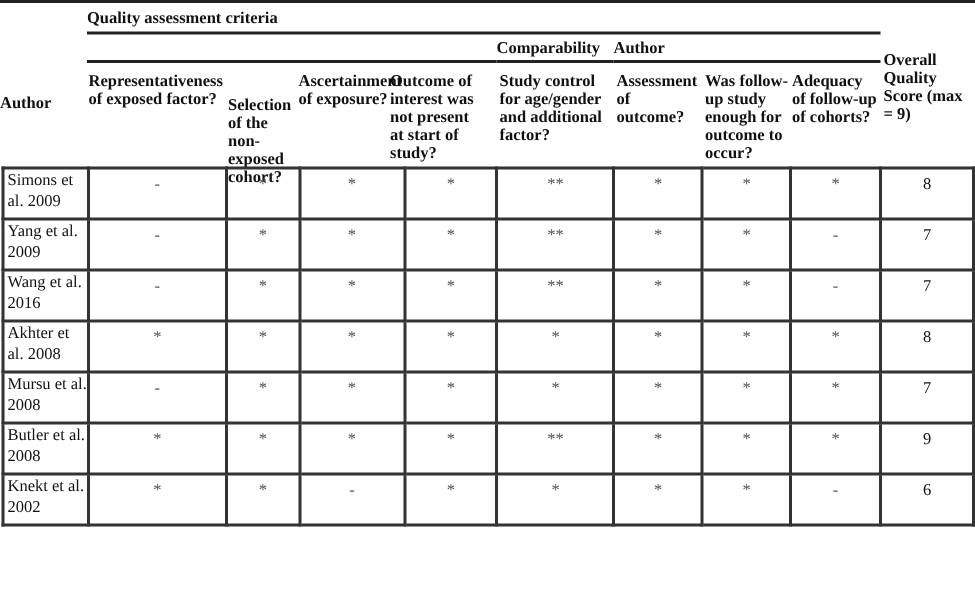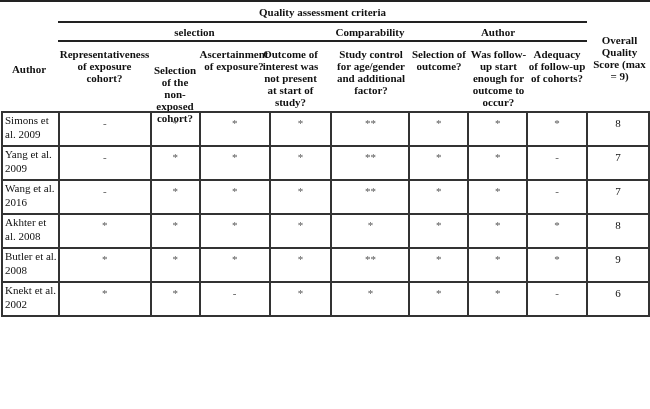--- a/index.html
+++ b/index.html
@@ -1,49 +1,48 @@
 <!DOCTYPE html>
 <html><head>
 <meta charset="utf-8">
 <style>
   html, body { margin:0; padding:0; background:#fff; }
   body { width:650px; height:409px; overflow:hidden; font-family:"Liberation Serif", serif; color:#111; }
   .wrap { position:relative; width:650px; height:409px; }
   .hline { position:absolute; background:#222; }
-  .hdr { position:absolute; font-weight:bold; font-size:11px; line-height:12px; text-align:center; color:#111; }
+  .hdr { position:absolute; font-weight:bold; font-size:11px; line-height:12px; text-align:left; color:#111; }
   table.body { position:absolute; left:1px; top:111px; border-collapse:collapse; table-layout:fixed; }
   table.body td { border:2px solid #333; font-size:11px; line-height:14px; vertical-align:top; padding:0; height:29px; text-align:center; color:#555; }
   table.body td.author { text-align:left; padding-left:2px; color:#111; }
   table.body td.score { color:#111; padding-top:3px; }
   table.body td.mark { padding-top:3px; }
 </style>
 </head>
 <body>
 
 <div class="wrap">
 
   <div class="hline" style="left:0;top:0;width:650px;height:2px;"></div>
   <div class="hline" style="left:58px;top:21px;width:529px;height:2px;"></div>
   <div class="hline" style="left:58px;top:40px;width:273px;height:2px;"></div>
   <div class="hline" style="left:331px;top:40px;width:78px;height:2px;"></div>
   <div class="hline" style="left:409px;top:40px;width:178px;height:2px;"></div>
 
   <div class="hdr" style="left:58px;top:6px;width:529px;">Quality assessment criteria</div>
   <div class="hdr" style="left:0;top:50px;width:58px;margin-top:13px;">Author</div>
-  <div class="hdr" style="left:58px;top:26px;width:273px;">selection</div>
   <div class="hdr" style="left:331px;top:26px;width:78px;">Comparability</div>
   <div class="hdr" style="left:409px;top:26px;width:178px;">Author</div>
 
-  <div class="hdr" style="left:59px;top:48px;width:91px;">Representativeness of exposure cohort?</div>
+  <div class="hdr" style="left:59px;top:48px;width:91px;">Representativeness of exposed factor?</div>
   <div class="hdr" style="left:152px;top:64px;width:46px;">Selection of the non-exposed cohort?</div>
   <div class="hdr" style="left:199px;top:48px;width:70px;">Ascertainment of exposure?</div>
   <div class="hdr" style="left:260px;top:48px;width:61px;">Outcome of interest was not present at start of study?</div>
   <div class="hdr" style="left:333px;top:48px;width:76px;">Study control for age/gender and additional factor?</div>
-  <div class="hdr" style="left:411px;top:48px;width:56px;">Selection of outcome?</div>
-  <div class="hdr" style="left:470px;top:48px;width:57px;">Was follow-up start enough for outcome to occur?</div>
+  <div class="hdr" style="left:411px;top:48px;width:56px;">Assessment of outcome?</div>
+  <div class="hdr" style="left:470px;top:48px;width:57px;">Was follow-up study enough for outcome to occur?</div>
   <div class="hdr" style="left:528px;top:48px;width:58px;">Adequacy of follow-up of cohorts?</div>
   <div class="hdr" style="left:589px;top:34px;width:61px;">Overall Quality Score (max = 9)</div>
 
   <table class="body">
     <colgroup>
       <col style="width:57px">
         <col style="width:92px">
         <col style="width:49px">
         <col style="width:70px">
         <col style="width:62px">
@@ -96,20 +95,32 @@
           <td class="mark">*</td>
           <td class="mark">*</td>
           <td class="mark">*</td>
           <td class="mark">*</td>
           <td class="mark">*</td>
           <td class="mark">*</td>
           <td class="mark">*</td>
           <td class="score">8</td>
         </tr>
         <tr>
+          <td class="author">Mursu et al. 2008</td>
+          <td class="mark">-</td>
+          <td class="mark">*</td>
+          <td class="mark">*</td>
+          <td class="mark">*</td>
+          <td class="mark">*</td>
+          <td class="mark">*</td>
+          <td class="mark">*</td>
+          <td class="mark">*</td>
+          <td class="score">7</td>
+        </tr>
+        <tr>
           <td class="author">Butler et al. 2008</td>
           <td class="mark">*</td>
           <td class="mark">*</td>
           <td class="mark">*</td>
           <td class="mark">*</td>
           <td class="mark">**</td>
           <td class="mark">*</td>
           <td class="mark">*</td>
           <td class="mark">*</td>
           <td class="score">9</td>

